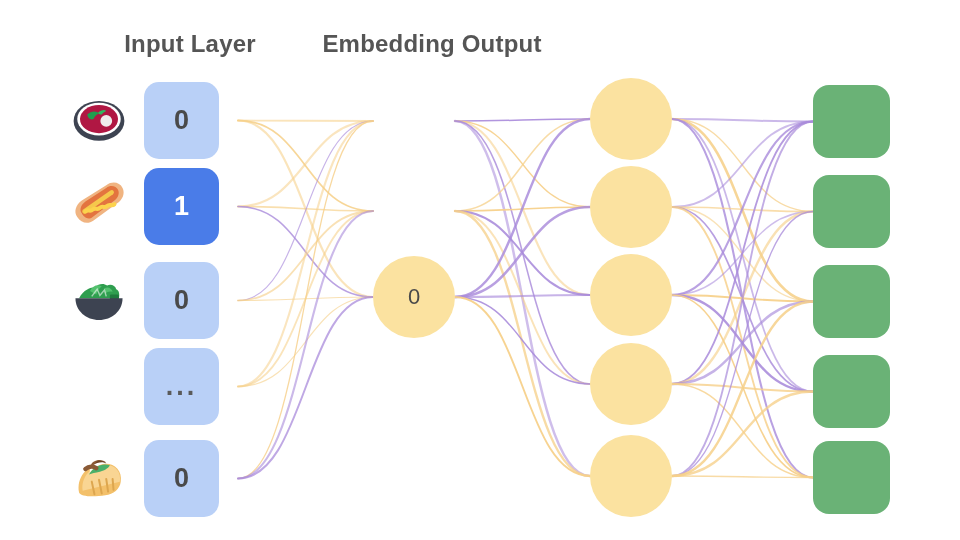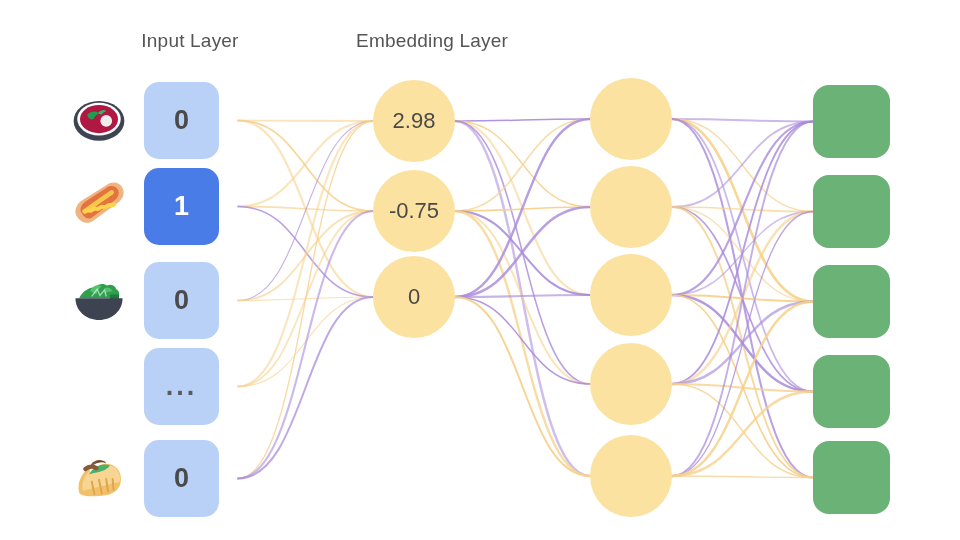--- a/index.html
+++ b/index.html
@@ -10,22 +10,22 @@
     overflow: hidden;
   }
   #stage { position: relative; width: 960px; height: 540px; background: #ffffff; }
 
   
   #edges { position: absolute; inset: 0; width: 960px; height: 540px; z-index: 1; }
 
   
   .layer-title {
     position: absolute;
-    font-size: 19px;
-    font-weight: normal;
+    font-size: 24px;
+    font-weight: bold;
     color: #555555;
     letter-spacing: 0.2px;
     white-space: nowrap;
     text-align: center;
     transform: translateX(-50%);
     z-index: 5;
   }
   #title-input     { left: 190px; top: 30px; }
   #title-embedding { left: 432px; top: 30px; }
   #title-output    { left: 855px; top: 30px; }
@@ -141,21 +141,21 @@
       <path d="M 672 384 C 742.5 384, 742.5 391.5, 813 391.5" stroke="#f6d08a" stroke-width="1.86" fill="none" opacity="0.80" stroke-linecap="round"></path>
       <path d="M 672 384 C 742.5 384, 742.5 477.5, 813 477.5" stroke="#f6d08a" stroke-width="1.46" fill="none" opacity="0.81" stroke-linecap="round"></path>
       <path d="M 672 476 C 742.5 476, 742.5 121.5, 813 121.5" stroke="#a98bdb" stroke-width="1.89" fill="none" opacity="0.71" stroke-linecap="round"></path>
       <path d="M 672 476 C 742.5 476, 742.5 211.5, 813 211.5" stroke="#a98bdb" stroke-width="1.34" fill="none" opacity="0.77" stroke-linecap="round"></path>
       <path d="M 672 476 C 742.5 476, 742.5 301.5, 813 301.5" stroke="#f6d08a" stroke-width="2.35" fill="none" opacity="0.86" stroke-linecap="round"></path>
       <path d="M 672 476 C 742.5 476, 742.5 391.5, 813 391.5" stroke="#f6d08a" stroke-width="2.38" fill="none" opacity="0.79" stroke-linecap="round"></path>
       <path d="M 672 476 C 742.5 476, 742.5 477.5, 813 477.5" stroke="#f6d08a" stroke-width="1.42" fill="none" opacity="0.76" stroke-linecap="round"></path>
     </svg>
 
   <div class="layer-title" id="title-input">Input Layer</div>
-  <div class="layer-title" id="title-embedding">Embedding Layer</div>
+  <div class="layer-title" id="title-embedding">Embedding Output</div>
 
   <div class="input-row" style="left:70px; top:82px;">
     <span class="food-icon">
       <svg viewBox="0 0 64 64">
         <ellipse cx="32" cy="33" rx="28" ry="22" fill="#3d4351"></ellipse>
         <ellipse cx="32" cy="31" rx="24" ry="18" fill="#ffffff"></ellipse>
         <ellipse cx="32" cy="31" rx="21" ry="15.5" fill="#b01743"></ellipse>
         <path d="M19 26c5-5 11-4 13-1 -3 1-5 3-6 6 -3 1-6 0-7-5z" fill="#1f9d4e"></path>
         <path d="M31 24c3-3 7-4 9-2 -2 1-4 2-5 4 -2 0-3 0-4-2z" fill="#2fb85f"></path>
         <circle cx="40" cy="33" r="6.5" fill="#f0ecec"></circle>
@@ -209,22 +209,20 @@
           <path d="M24 36l3 14"></path>
             <path d="M32 34l3 15"></path>
             <path d="M40 33l2 14"></path>
             <path d="M47 33l1 12"></path>
         </g>
       </svg>
     </span>
     <div class="in-box">0</div>
   </div>
 
-  <div class="emb-circle" style="left:373px; top:80px;">2.98</div>
-  <div class="emb-circle" style="left:373px; top:170px;">-0.75</div>
   <div class="emb-circle" style="left:373px; top:256px;">0</div>
 
   <div class="hid-circle" style="left:590px; top:78px;"></div>
   <div class="hid-circle" style="left:590px; top:166px;"></div>
   <div class="hid-circle" style="left:590px; top:254px;"></div>
   <div class="hid-circle" style="left:590px; top:343px;"></div>
   <div class="hid-circle" style="left:590px; top:435px;"></div>
 
   <div class="out-box" style="left:813px; top:85px;"></div>
   <div class="out-box" style="left:813px; top:175px;"></div>

